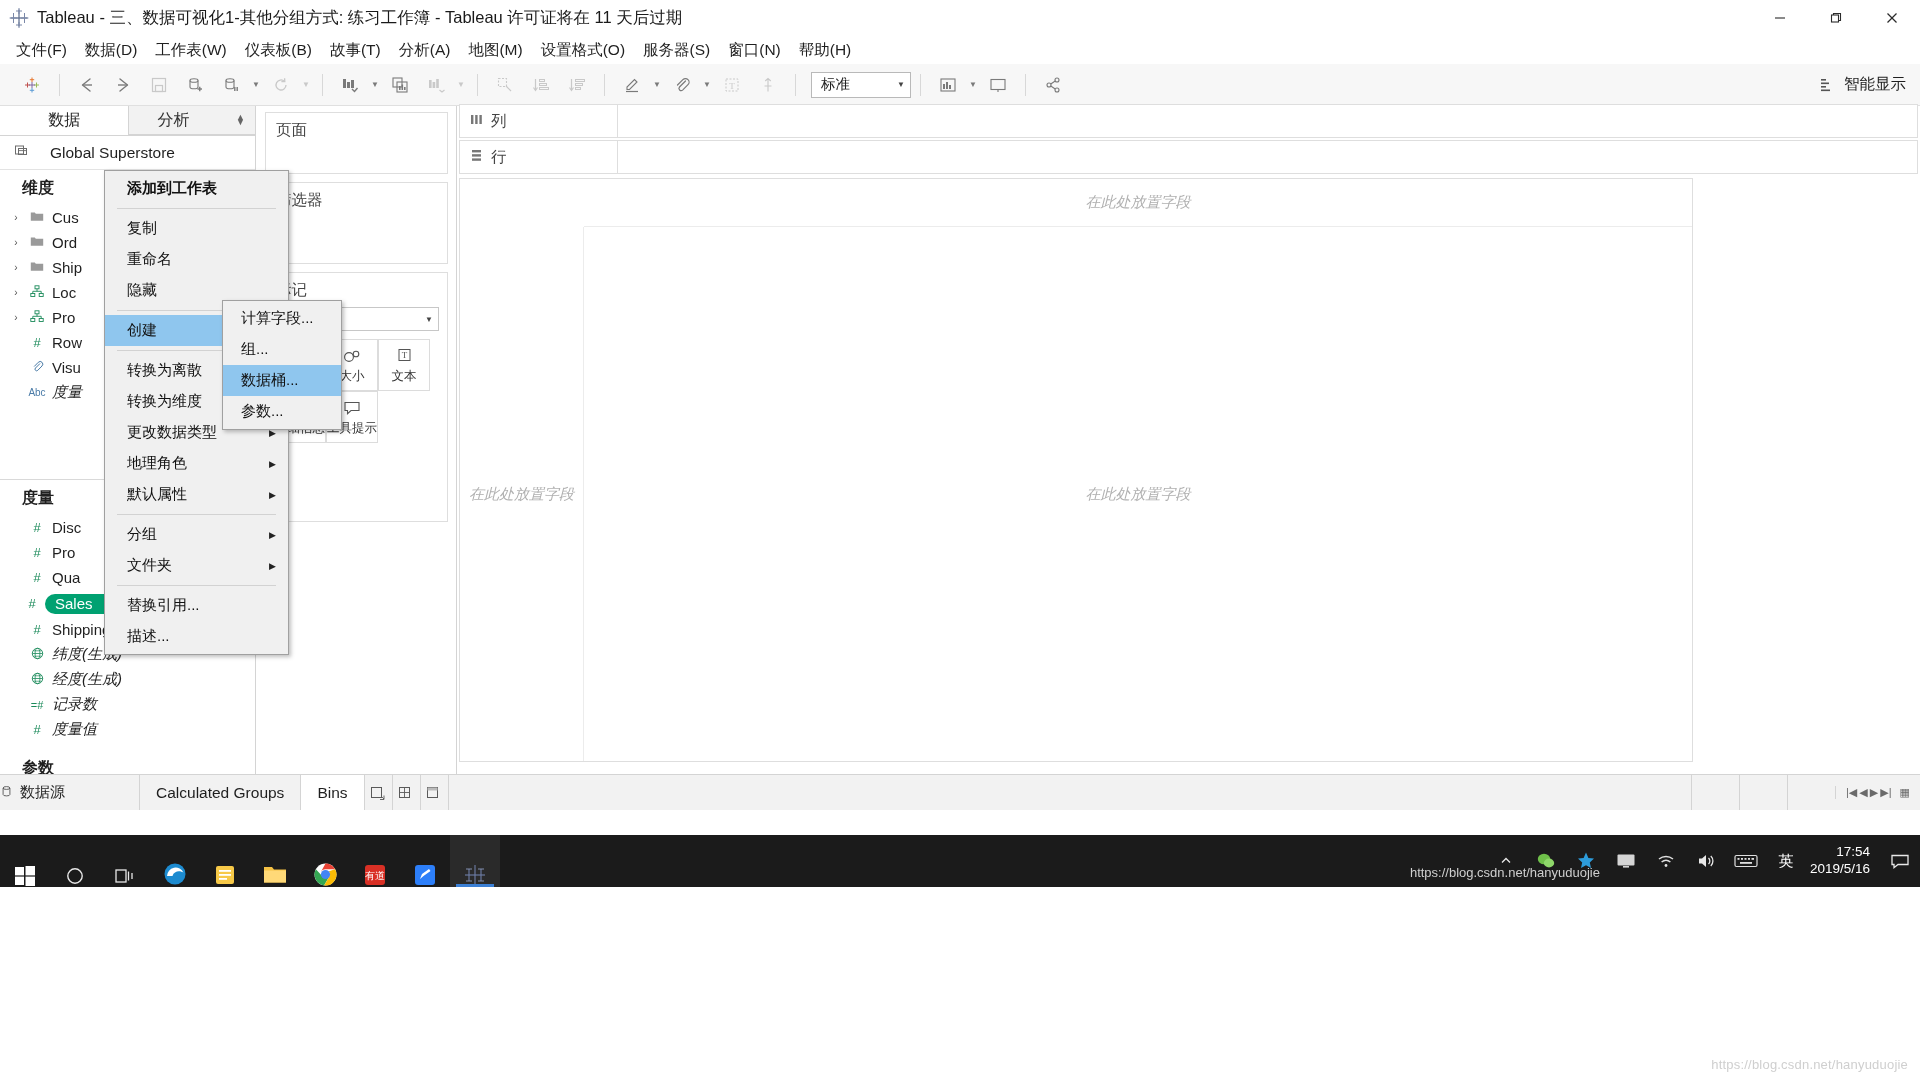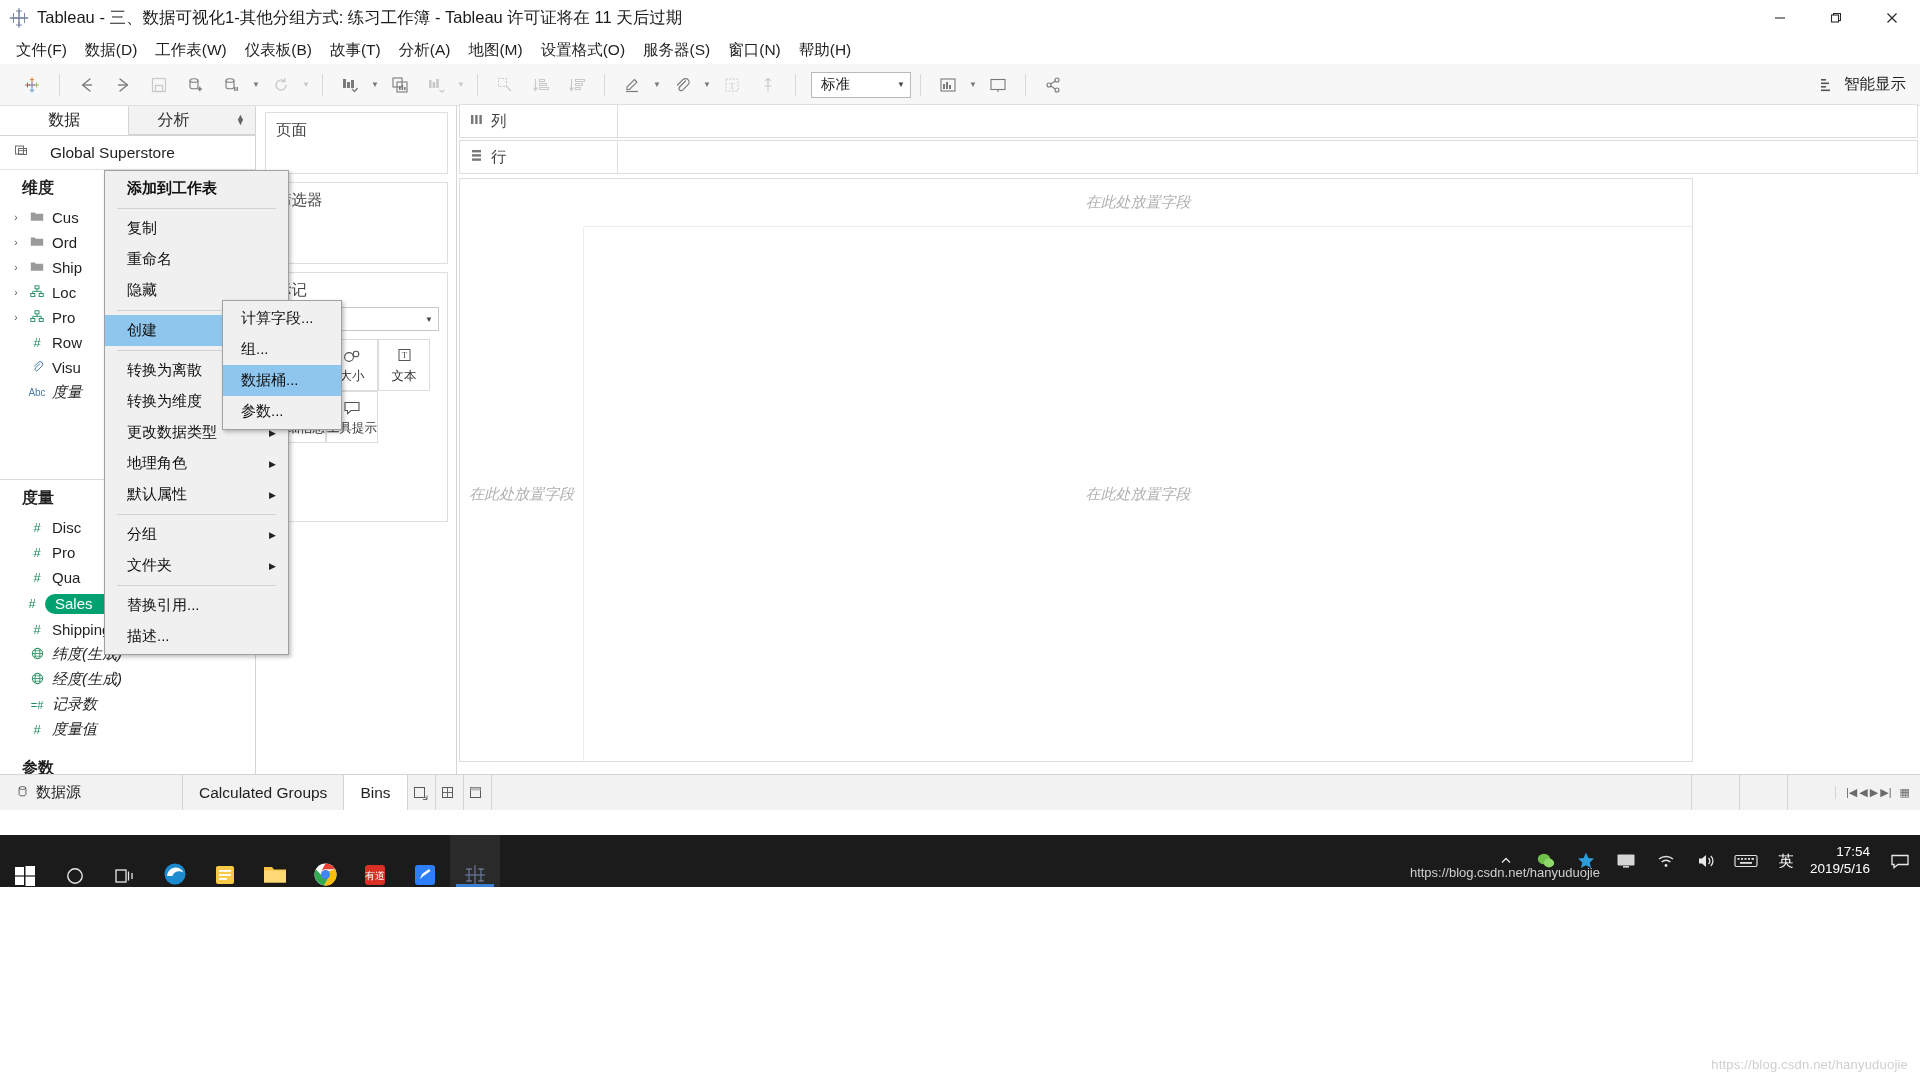--- a/index.html
+++ b/index.html
@@ -163,21 +163,21 @@
     display: flex; align-items: center; justify-content: center;
   }
   .droptext { font-size: 15px; color: #b0b0b0; font-style: italic; }
 
   
   .sheetbar {
     position: absolute; left: 0; top: 774px; width: 1920px; height: 36px;
     background: #f2f2f2; border-top: 1px solid #d4d4d4; display: flex; align-items: stretch;
   }
   .ds-tab {
-    width: 183px; display: flex; align-items: center; gap: 7px; padding-left: 16px;
+    width: 140px; display: flex; align-items: center; gap: 7px; padding-left: 0;
     font-size: 15px; color: #1f1f1f; background: #f2f2f2; border-right: 1px solid #d4d4d4;
   }
   .sh-tab {
     display: flex; align-items: center; justify-content: center; padding: 0 16px;
     font-size: 15.5px; color: #1f1f1f; background: #f2f2f2; border-right: 1px solid #d4d4d4;
   }
   .sh-tab.active { background: #ffffff; }
   .sh-newbtn {
     width: 28px; display: flex; align-items: center; justify-content: center;
     color: #5a5a5a; border-right: 1px solid #d4d4d4;

